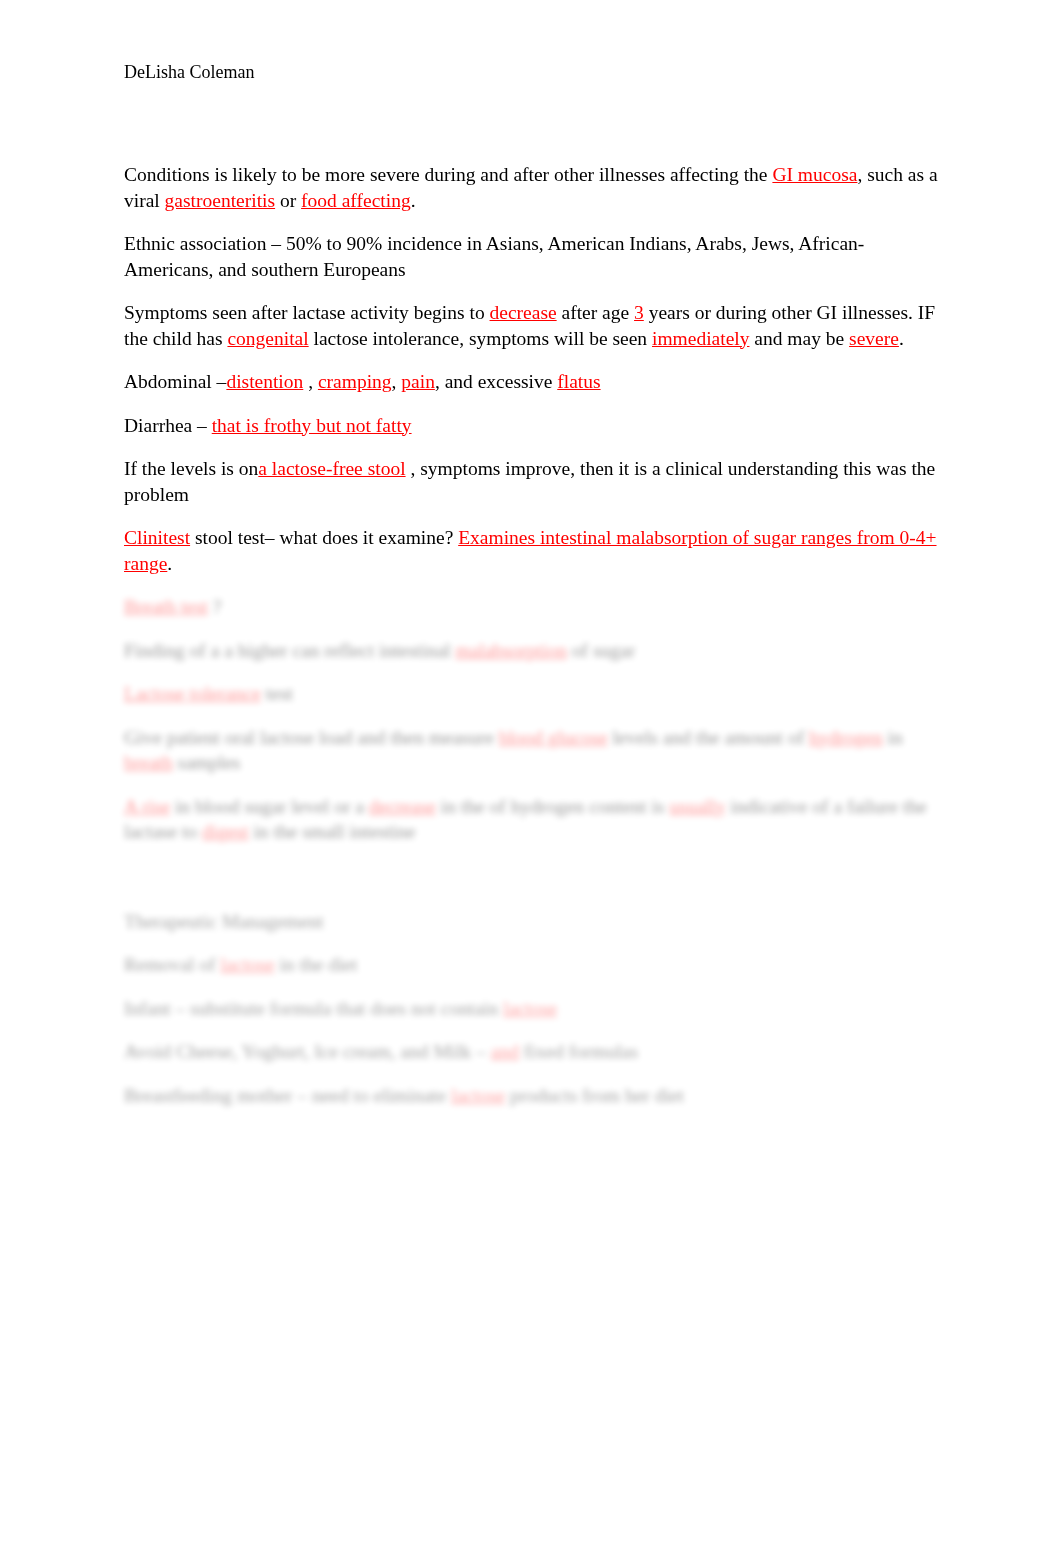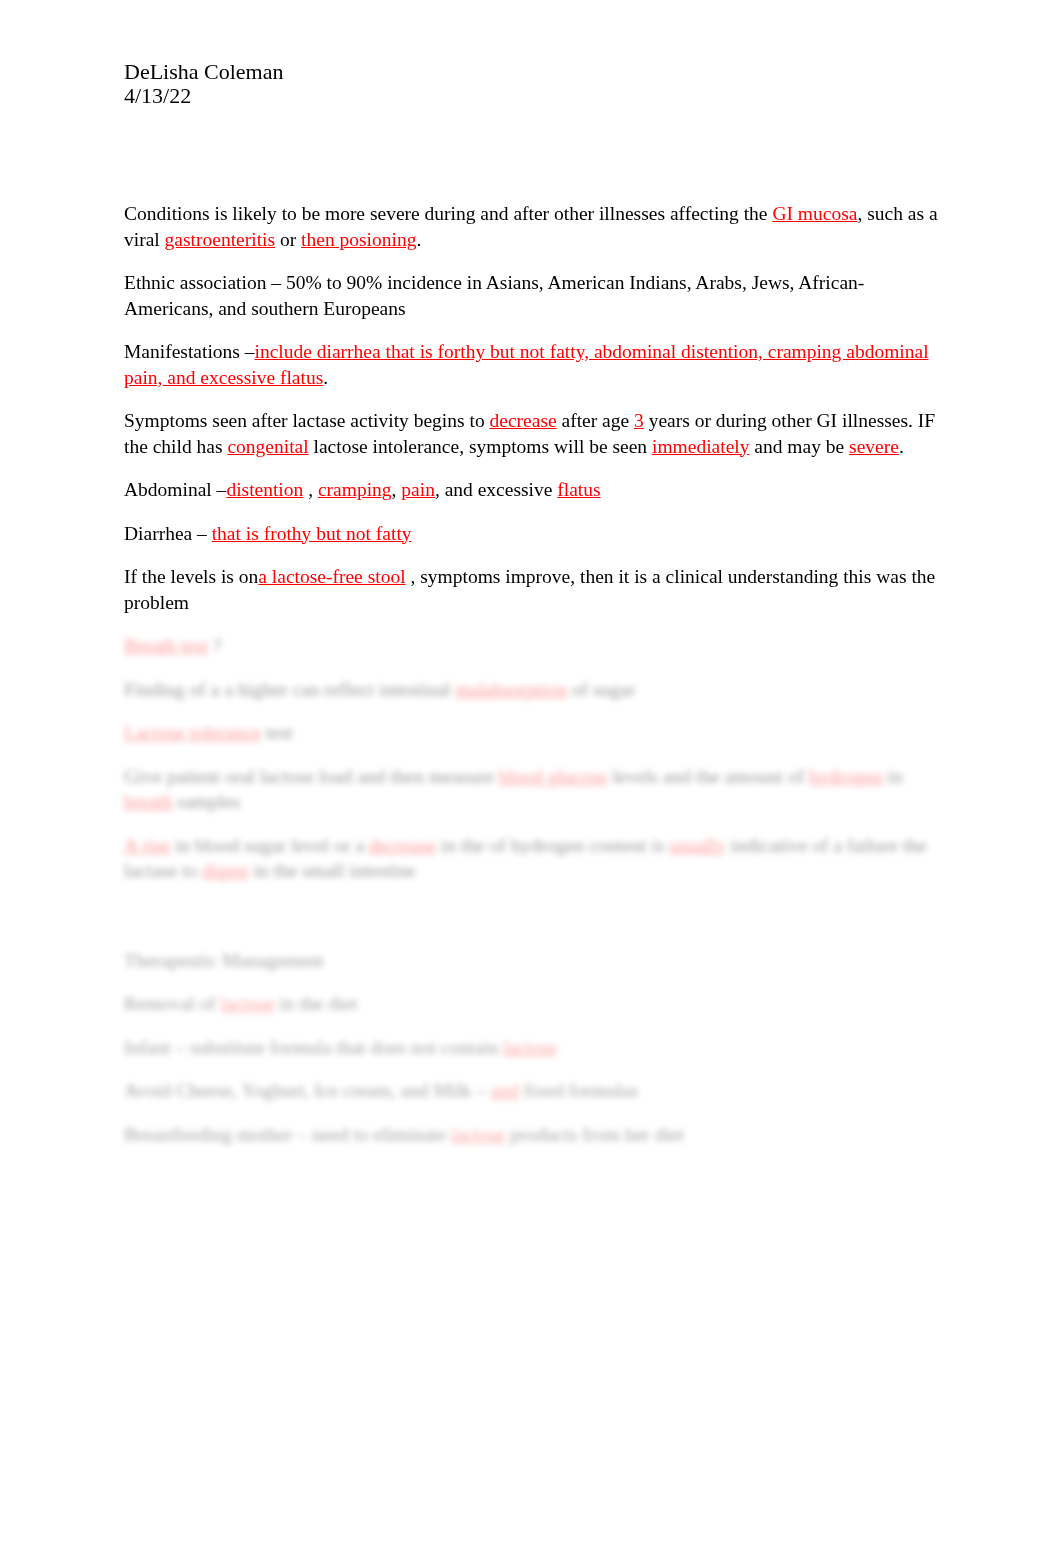--- a/index.html
+++ b/index.html
@@ -20,23 +20,23 @@
     overflow: hidden;
     box-sizing: border-box;
   }
   .doc-body {
     position: absolute;
     left: 124px;
     top: 60px;
     width: 818px;
   }
   .header-block {
-    font-size: 22px;
+    font-size: 18px;
     line-height: 24px;
-    margin-bottom: 15px;
+    margin-bottom: 0;
   }
   .header-line {
     white-space: pre;
   }
   .spacer-after-header {
     height: 78px;
   }
   p.para {
     margin: 0 0 18px 0;
     font-size: 19.5px;
@@ -65,33 +65,32 @@
 </style>
 </head>
 <body>
 
 <div class="page">
 
   <div class="doc-body">
 
     <div class="header-block">
       <div class="header-line">DeLisha Coleman</div>
-      <div class="header-line">4/13/22</div>
     </div>
 
     <div class="spacer-after-header"></div>
 
     <div id="paras">
-        <p class="para"><span class="blk">Conditions is likely to be more severe during and after other illnesses affecting the  </span><span class="red">GI mucosa</span><span class="blk">, such as a viral </span><span class="red">gastroenteritis</span><span class="blk">  or  </span><span class="red">then posioning</span><span class="blk">.</span></p>
+        <p class="para"><span class="blk">Conditions is likely to be more severe during and after other illnesses affecting the  </span><span class="red">GI mucosa</span><span class="blk">, such as a viral </span><span class="red">gastroenteritis</span><span class="blk">  or  </span><span class="red">food affecting</span><span class="blk">.</span></p>
         <p class="para"><span class="blk">Ethnic association – 50% to 90% incidence in Asians, American Indians, Arabs, Jews, African-Americans, and southern Europeans</span></p>
-        <p class="para"><span class="blk">Manifestations –</span><span class="red">include diarrhea that is forthy but not fatty, abdominal distention, cramping abdominal pain, and excessive flatus</span><span class="blk">.</span></p>
         <p class="para"><span class="blk">Symptoms seen after lactase activity begins to  </span><span class="red">decrease</span><span class="blk">  after age  </span><span class="red">3</span><span class="blk"> years or during other GI illnesses.  IF the child has </span><span class="red">congenital</span><span class="blk">  lactose intolerance, symptoms will be seen  </span><span class="red">immediately</span><span class="blk"> and may be </span><span class="red">severe</span><span class="blk">.</span></p>
         <p class="para"><span class="blk">Abdominal –</span><span class="red">distention</span><span class="blk"> , </span><span class="red">cramping</span><span class="blk">, </span><span class="red">pain</span><span class="blk">, and excessive </span><span class="red">flatus</span></p>
         <p class="para"><span class="blk">Diarrhea – </span><span class="red">that is frothy but not fatty</span></p>
         <p class="para"><span class="blk">If the levels is on</span><span class="red">a lactose-free stool</span><span class="blk"> , symptoms improve, then it is a clinical understanding this was the problem</span></p>
+        <p class="para"><span class="red">Clinitest</span><span class="blk"> stool test– what does it examine?  </span><span class="red">Examines intestinal malabsorption of sugar  ranges from 0-4+ range</span><span class="blk">.</span></p>
       </div>
 
     <div id="obscured" class="blurred">
         <p class="para"><span class="red">Breath test</span><span class="blk">  ?</span></p>
         <p class="para"><span class="blk">Finding  of a  a higher can reflect intestinal </span><span class="red">malabsorption</span><span class="blk"> of sugar</span></p>
         <p class="para"><span class="red">Lactose tolerance</span><span class="blk"> test</span></p>
         <p class="para"><span class="blk">Give patient oral lactose load and then measure  </span><span class="red">blood glucose</span><span class="blk"> levels and the amount of  </span><span class="red">hydrogen</span><span class="blk"> in </span><span class="red">breath</span><span class="blk"> samples</span></p>
         <p class="para"><span class="red">A rise</span><span class="blk"> in blood sugar level or a  </span><span class="red">decrease</span><span class="blk"> in the of hydrogen content is  </span><span class="red">usually</span><span class="blk"> indicative of a failure  the lactase to  </span><span class="red">digest</span><span class="blk">  in the small intestine</span></p>
       </div>
 

